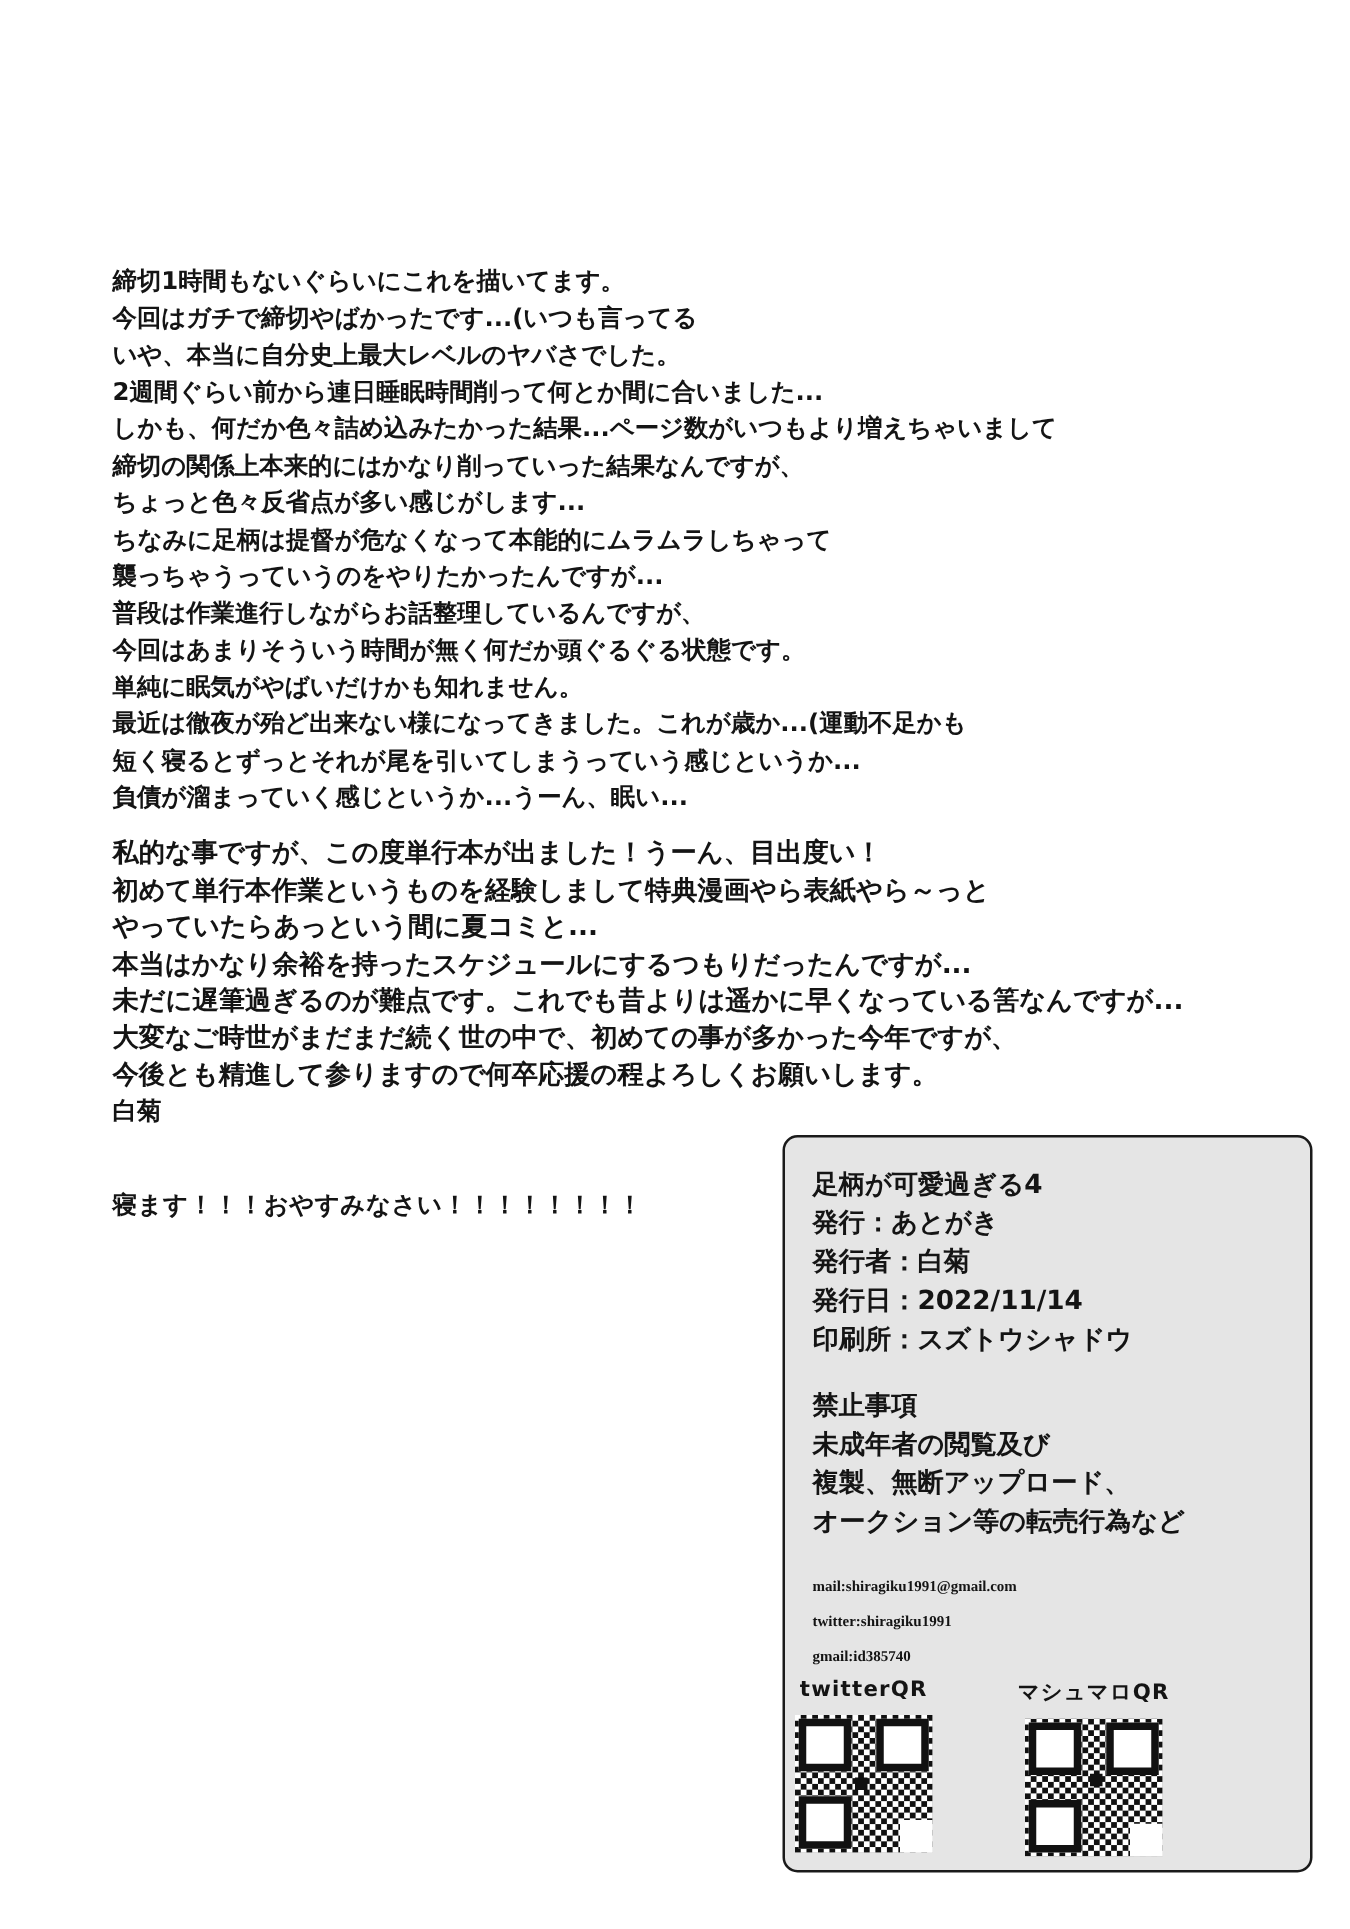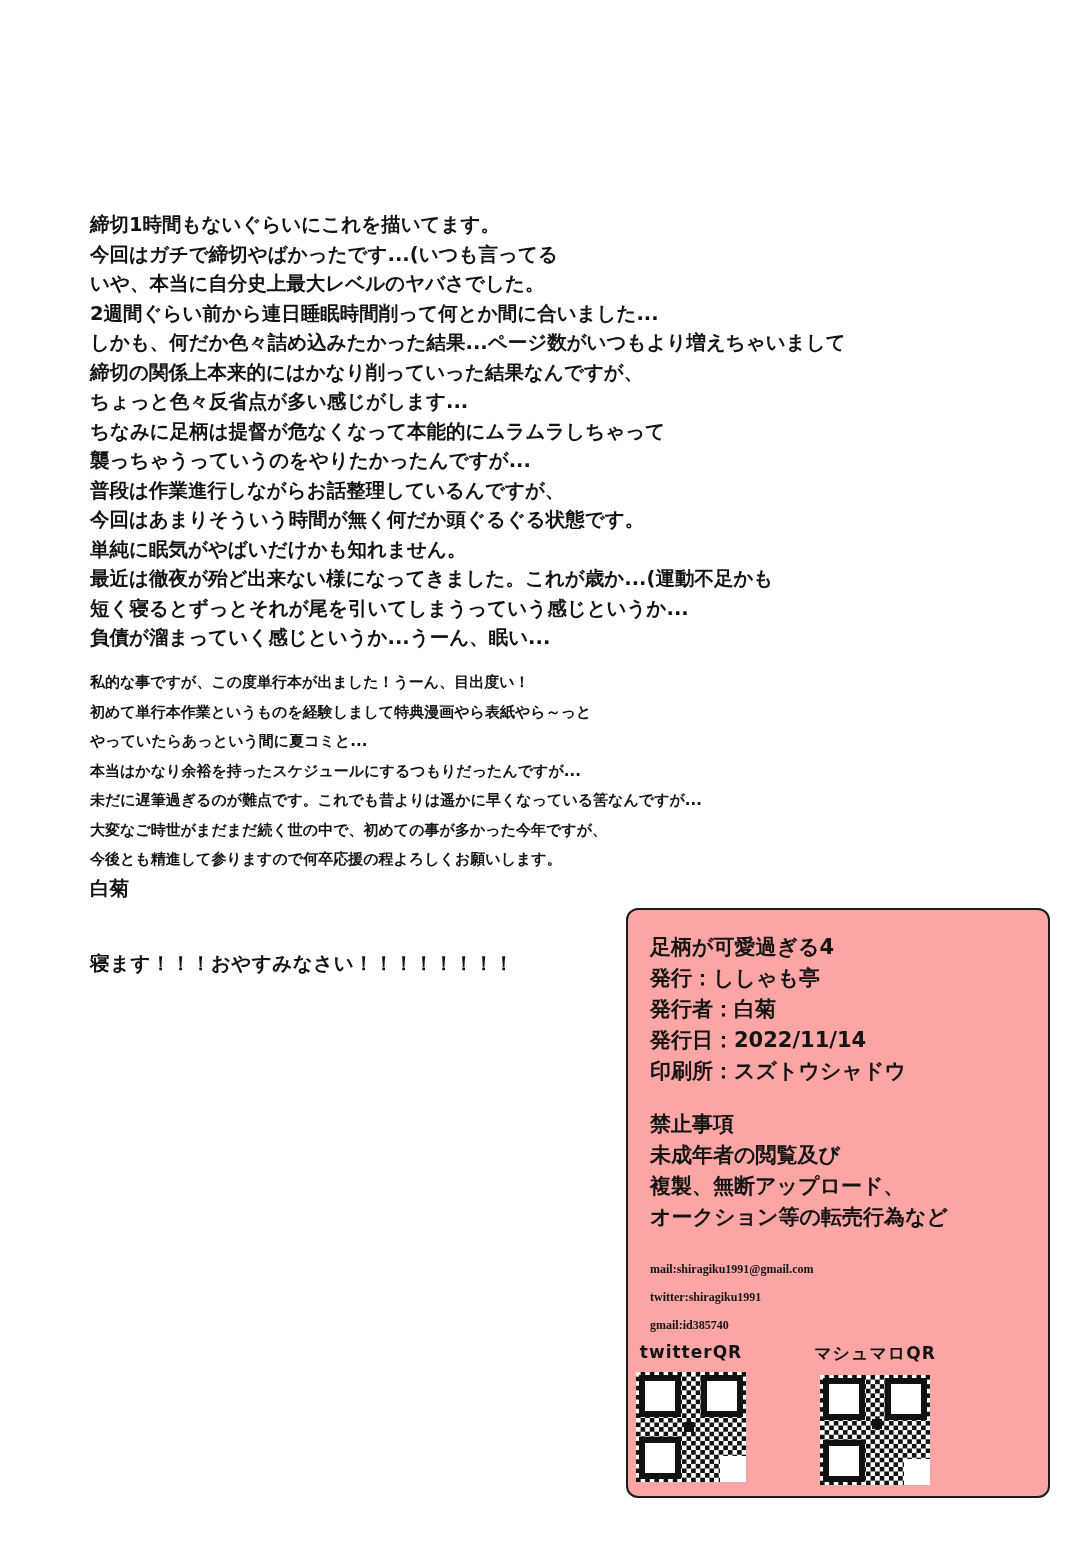--- a/index.html
+++ b/index.html
@@ -41,21 +41,21 @@
     color: #141414;
     white-space: pre-wrap;
   }
   .body-text-2 {
     position: absolute;
     left: 90px;
     top: 668px;
     width: 900px;
     font-family: "DejaVu Sans", sans-serif;
     font-weight: bold;
-    font-size: 15px;
+    font-size: 21px;
     line-height: 29.5px;
     color: #141414;
     white-space: pre-wrap;
   }
   .signature {
     position: absolute;
     left: 90px;
     top: 875px;
     font-family: "DejaVu Sans", sans-serif;
     font-weight: bold;
@@ -73,21 +73,21 @@
     letter-spacing: 0.5px;
   }
   .colophon {
     position: absolute;
     left: 626px;
     top: 908px;
     width: 424px;
     height: 590px;
     border: 2px solid #1a1a1a;
     border-radius: 12px;
-    background: #fca5a5;
+    background: #e5e5e5;
     box-sizing: border-box;
   }
   .colophon-inner {
     padding: 22px 0 0 22px;
   }
   .colo-line {
     font-family: "DejaVu Sans", sans-serif;
     font-weight: bold;
     font-size: 21px;
     line-height: 31px;
@@ -209,21 +209,21 @@
 大変なご時世がまだまだ続く世の中で、初めての事が多かった今年ですが、
 今後とも精進して参りますので何卒応援の程よろしくお願いします。</div>
 
   <div class="signature">白菊</div>
 
   <div class="closing-line">寝ます！！！おやすみなさい！！！！！！！！</div>
 
   <div class="colophon">
     <div class="colophon-inner">
       <div class="colo-line">足柄が可愛過ぎる4</div>
-      <div class="colo-line">発行：ししゃも亭</div>
+      <div class="colo-line">発行：あとがき</div>
       <div class="colo-line">発行者：白菊</div>
       <div class="colo-line">発行日：2022/11/14</div>
       <div class="colo-line">印刷所：スズトウシャドウ</div>
 
       <div class="colo-gap"></div>
 
       <div class="colo-head">禁止事項</div>
       <div class="colo-line">未成年者の閲覧及び
 複製、無断アップロード、
 オークション等の転売行為など</div>

